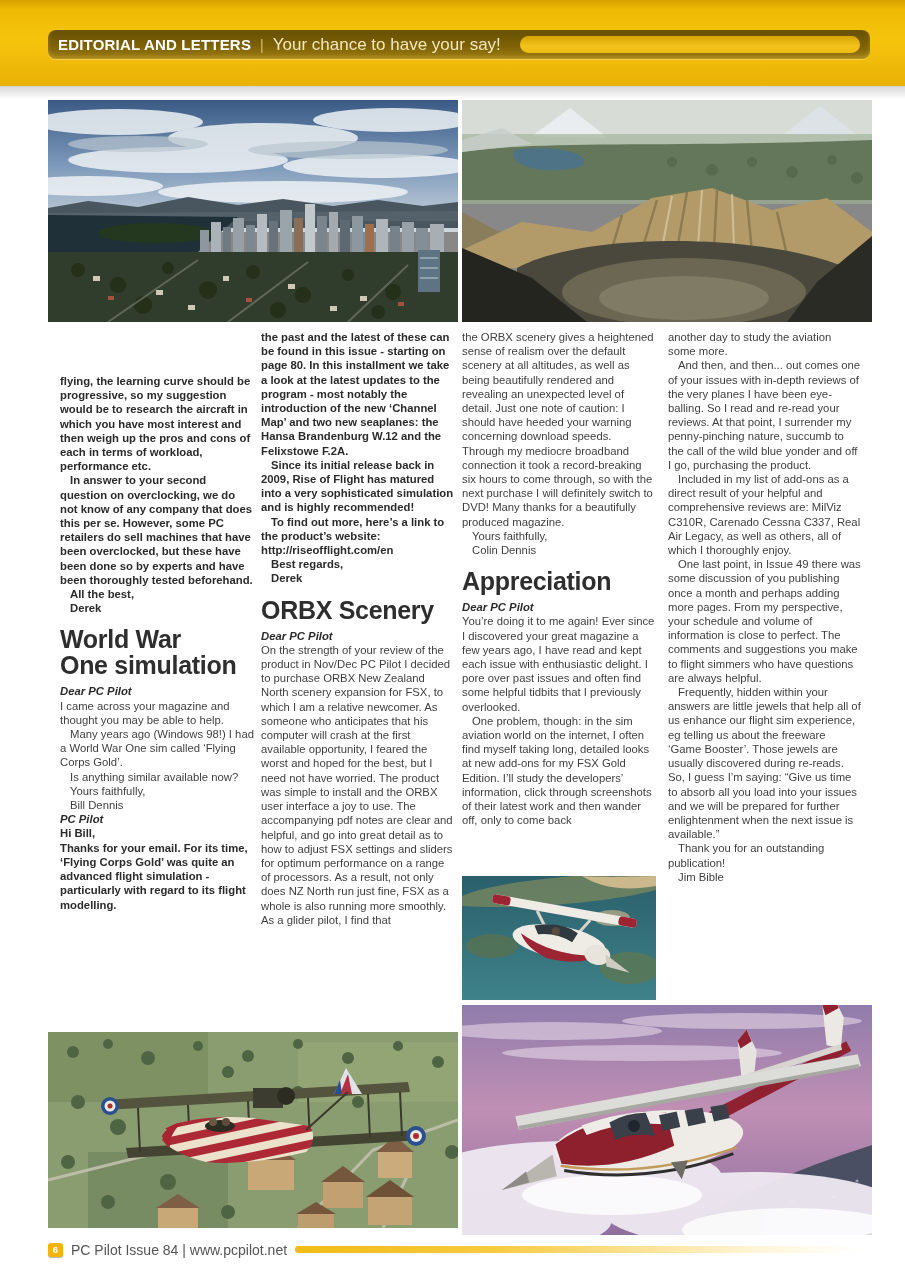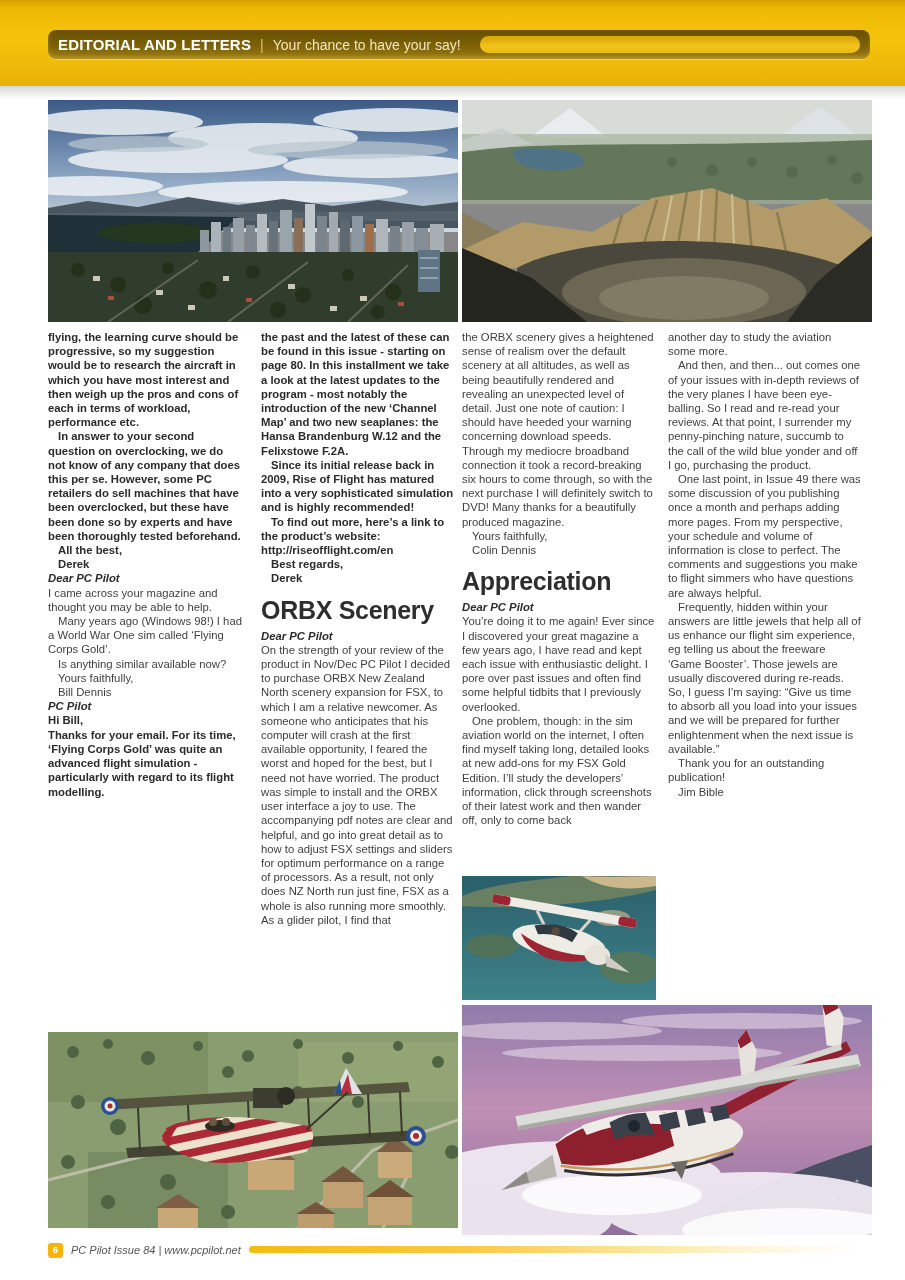--- a/index.html
+++ b/index.html
@@ -11,49 +11,49 @@
   .header{position:absolute;left:0;top:0;width:905px;height:86px;
           background:linear-gradient(180deg,#d9a002 0,#efb904 9px,#f5c40c 38px,#eab106 86px);}
   .header-shadow{position:absolute;left:0;top:86px;width:905px;height:13px;
           background:linear-gradient(180deg,#d6d6d6,#ffffff);}
   .banner{position:absolute;left:48px;top:30px;width:822px;height:29px;border-radius:8px;
           background:linear-gradient(180deg,#665004 0,#7d6106 55%,#9c7c12 100%);
           box-shadow:0 1px 0 rgba(255,240,160,.45), inset 0 -2px 4px rgba(255,220,90,.3);
           display:flex;align-items:center;padding:0 10px;gap:9px;}
   .banner .title{color:#ffffff;font-weight:bold;font-size:15px;letter-spacing:.2px;white-space:nowrap;}
   .banner .divider{color:#d9c27a;font-size:14px;}
-  .banner .tag{color:#f3e7bd;font-size:14px;white-space:nowrap;}
+  .banner .tag{color:#f3e7bd;font-size:17px;white-space:nowrap;}
   .banner .pill{flex:1;height:17px;margin-left:10px;border-radius:9px;
           background:linear-gradient(180deg,#d7a402,#f2c31c 60%,#eebc11);}
 
   
   .ph{position:absolute;margin:0;padding:0;overflow:hidden;background:#888;}
   .ph svg{display:block;width:100%;height:100%;}
   #img-city{left:48px;top:100px;width:410px;height:222px;}
   #img-mtn{left:462px;top:100px;width:410px;height:222px;}
   #img-small{left:462px;top:876px;width:194px;height:124px;}
   #img-biplane{left:48px;top:1032px;width:410px;height:196px;}
   #img-c337{left:462px;top:1005px;width:410px;height:230px;}
 
   
   .col{position:absolute;top:330px;width:194px;font-size:11.3px;line-height:14.2px;color:#3f3f3f;}
-  #c1{left:48px;} #c2{left:241px;margin-left:20px;} #c3{left:462px;} #c4{left:668px;}
+  #c1{left:60px;margin-top:44px;} #c2{left:241px;margin-left:20px;} #c3{left:462px;} #c4{left:668px;}
   .col p{margin:0;}
   .b{font-weight:bold;color:#2b2b2b;}
   .ind{text-indent:10px;}
   .sal{font-weight:bold;font-style:italic;color:#2b2b2b;}
   .gap{margin-top:14px;}
   .h1{margin:11px 0 6px 0;font-size:25px;line-height:26px;font-weight:bold;color:#2e2e2e;letter-spacing:-.3px;}
 
   
   .footer{position:absolute;left:48px;top:1242px;width:812px;height:15px;display:flex;align-items:center;gap:8px;}
   .pagenum{width:15px;height:14px;border-radius:3px;background:#f6b40a;color:#ffffff;font-weight:bold;
            font-size:9.5px;display:flex;align-items:center;justify-content:center;
            box-shadow:0 1px 1px rgba(0,0,0,.3);}
-  .foottext{font-size:11px;color:#555555;white-space:nowrap;font-style:italic;}
+  .foottext{font-size:14px;color:#555555;white-space:nowrap;}
   .footbar{flex:1;height:7px;border-radius:4px;
            background:linear-gradient(90deg,#f2bc15,#f7ca3f 35%,rgba(255,224,130,.35) 80%,rgba(255,255,255,0));}
 </style>
 </head>
 <body>
 
 <div class="page">
 
   <div class="header">
     <div class="banner">
@@ -194,20 +194,21 @@
       <path d="M410 136 L355 182 325 222 410 222 Z" fill="#2a2b24"></path>
       <path d="M0 40 L40 28 70 44 0 52 Z" fill="#c7cdc9" opacity=".8"></path>
     </svg>
   </figure>
 
   <section class="col" id="c1">
     <p class="b">flying, the learning curve should be progressive, so my suggestion would be to research the aircraft in which you have most interest and then weigh up the pros and cons of each in terms of workload, performance etc.</p>
     <p class="b ind">In answer to your second question on overclocking, we do not know of any company that does this per se. However, some PC retailers do sell machines that have been overclocked, but these have been done so by experts and have been thoroughly tested beforehand.</p>
     <p class="b ind">All the best,</p>
     <p class="b ind">Derek</p>
+    <h2 class="h1"><span>World War</span><br><span>One simulation</span></h2>
     <p class="sal">Dear PC Pilot</p>
     <p>I came across your magazine and thought you may be able to help.</p>
     <p class="ind">Many years ago (Windows 98!) I had a World War One sim called ‘Flying Corps Gold’.</p>
     <p class="ind">Is anything similar available now?</p>
     <p class="ind">Yours faithfully,</p>
     <p class="ind">Bill Dennis</p>
     <p class="sal gap">PC Pilot</p>
     <p class="b">Hi Bill,</p>
     <p class="b">Thanks for your email. For its time, ‘Flying Corps Gold’ was quite an advanced flight simulation - particularly with regard to its flight modelling.</p>
   </section>
@@ -229,20 +230,21 @@
     <p class="ind">Colin Dennis</p>
     <h2 class="h1">Appreciation</h2>
     <p class="sal">Dear PC Pilot</p>
     <p>You’re doing it to me again! Ever since I discovered your great magazine a few years ago, I have read and kept each issue with enthusiastic delight. I pore over past issues and often find some helpful tidbits that I previously overlooked.</p>
     <p class="ind">One problem, though: in the sim aviation world on the internet, I often find myself taking long, detailed looks at new add-ons for my FSX Gold Edition. I’ll study the developers’ information, click through screenshots of their latest work and then wander off, only to come back</p>
   </section>
 
   <section class="col" id="c4">
     <p>another day to study the aviation some more.</p>
     <p class="ind">And then, and then... out comes one of your issues with in-depth reviews of the very planes I have been eye-balling. So I read and re-read your reviews. At that point, I surrender my penny-pinching nature, succumb to the call of the wild blue yonder and off I go, purchasing the product.</p>
+    <p class="ind">Included in my list of add-ons as a direct result of your helpful and comprehensive reviews are: MilViz C310R, Carenado Cessna C337, Real Air Legacy, as well as others, all of which I thoroughly enjoy.</p>
     <p class="ind">One last point, in Issue 49 there was some discussion of you publishing once a month and perhaps adding more pages. From my perspective, your schedule and volume of information is close to perfect. The comments and suggestions you make to flight simmers who have questions are always helpful.</p>
     <p class="ind">Frequently, hidden within your answers are little jewels that help all of us enhance our flight sim experience, eg telling us about the freeware ‘Game Booster’. Those jewels are usually discovered during re-reads. So, I guess I’m saying: “Give us time to absorb all you load into your issues and we will be prepared for further enlightenment when the next issue is available.”</p>
     <p class="ind">Thank you for an outstanding publication!</p>
     <p class="ind">Jim Bible</p>
   </section>
 
   <figure class="ph" id="img-small">
     <svg viewBox="0 0 194 124" preserveAspectRatio="none">
       <defs>
         <linearGradient id="wat" x1="0" y1="0" x2="0" y2="1">

